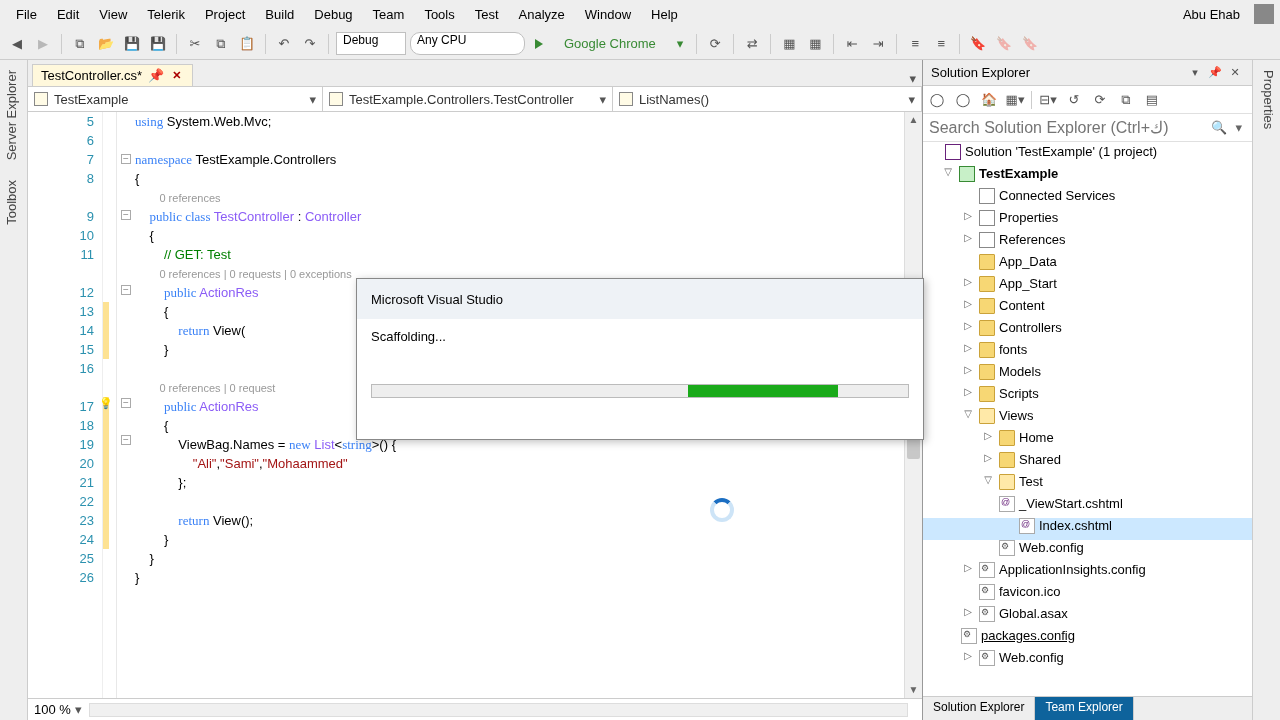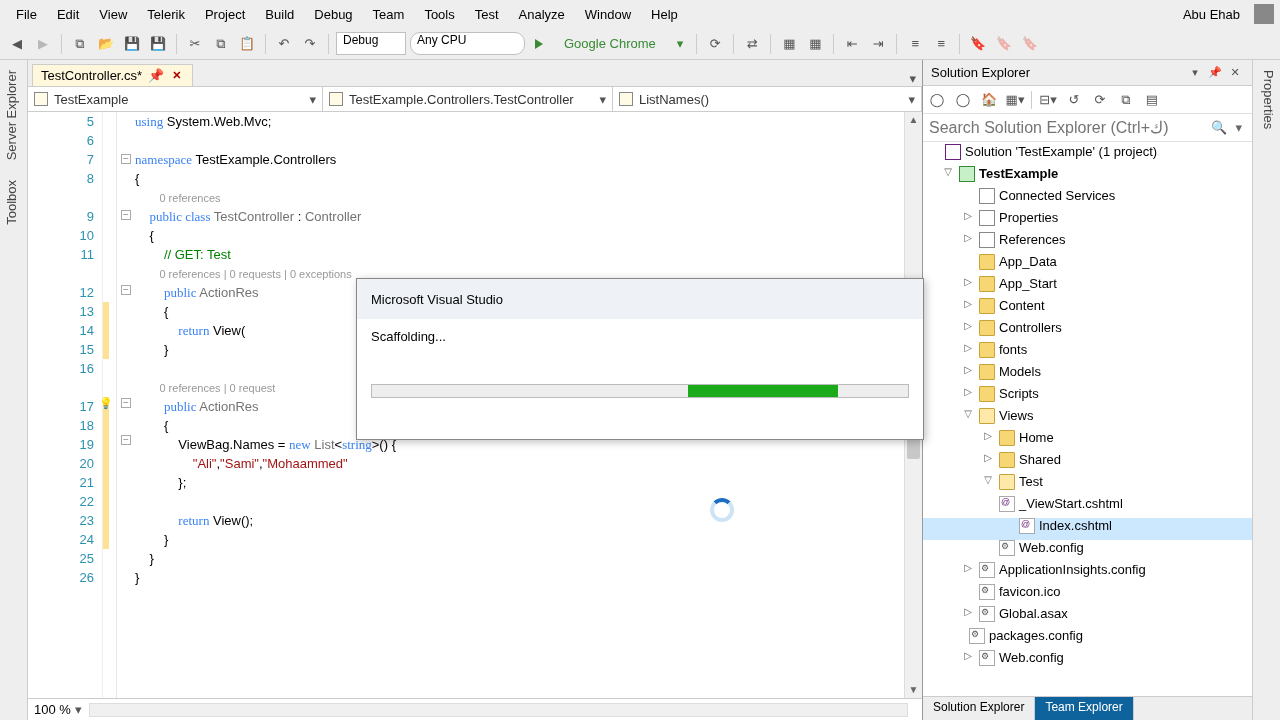--- a/index.html
+++ b/index.html
@@ -50,21 +50,21 @@
 .margin { width:14px; background:#fff; border-right:1px solid #e8e8e8; }
 .margin .m { height:19px; position:relative; }
 .margin .m.yellow::before { content:""; position:absolute; left:0; top:0; width:6px; height:100%; background:#fde293; }
 .margin .m.bulb::after { content:"💡"; position:absolute; left:-4px; top:0; font-size:11px; }
 .fold { width:18px; background:#fff; }
 .fold .f { height:19px; display:flex; align-items:center; justify-content:center; color:#888; font-size:10px; }
 .fold .f.box { border:1px solid #aaa; width:10px; height:10px; margin:4px auto; line-height:8px; }
 .src { flex:1; background:#fff; white-space:pre; color:#000; }
 .src .row { height:19px; line-height:19px; }
 .kw { color:#3b82f6;font-family:Liberation Serif, serif; }
-.typ { color:#737373; }
+.typ { color:#8b5cf6; }
 .str { color:#a31515; }
 .com { color:#008000; }
 .meta { color:#999; font-size:11px; }
 .vscroll { width:18px; background:#f0f0f0; border-left:1px solid #ddd; position:relative; }
 .vscroll .thumb { position:absolute; left:2px; right:2px; top:325px; height:22px; background:#c8c8c8; border-radius:2px; }
 .vscroll .arrow { position:absolute; left:0; right:0; height:16px; text-align:center; color:#666; font-size:10px; line-height:16px; }
 .vscroll .arrow.up { top:0; }
 .vscroll .arrow.down { bottom:0; }
 
 .status { height:22px; border-top:1px solid #ccc; display:flex; align-items:center; padding:0 6px; font-size:12px; background:#fff; }
@@ -435,21 +435,21 @@
         <div class="node" style="padding-left: 38px;">
           <span class="exp"></span>
           <span class="nico cfg"></span>
           <span>favicon.ico</span>
         </div>
         <div class="node" style="padding-left: 38px;">
           <span class="exp">▷</span>
           <span class="nico cfg"></span>
           <span>Global.asax</span>
         </div>
-        <div class="node" style="padding-left: 28px;">
+        <div class="node" style="padding-left: 20px; text-decoration: underline;">
           <span class="exp"></span>
           <span class="nico cfg"></span>
           <span>packages.config</span>
         </div>
         <div class="node" style="padding-left: 38px;">
           <span class="exp">▷</span>
           <span class="nico cfg"></span>
           <span>Web.config</span>
         </div>
       </div>

